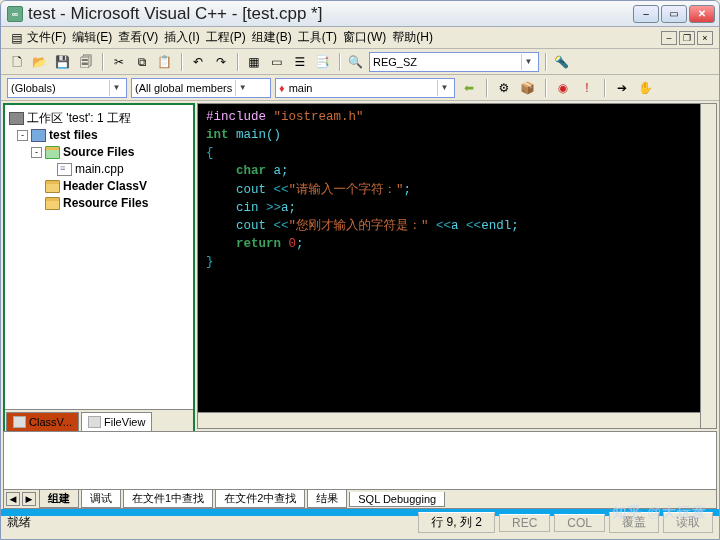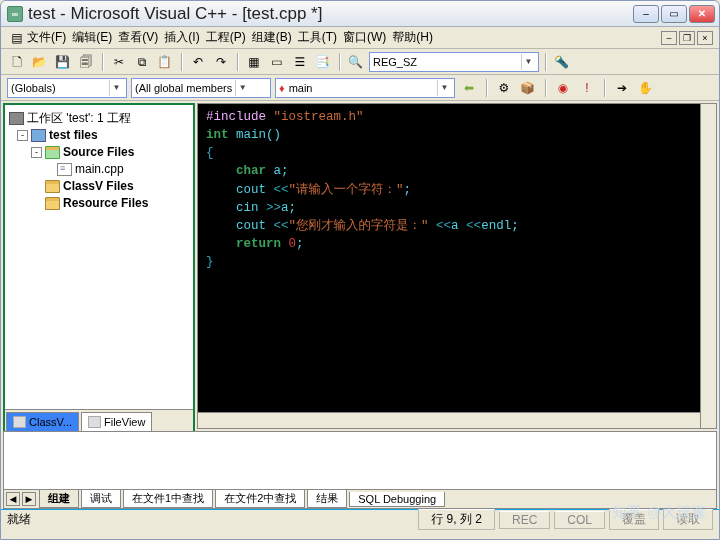--- a/index.html
+++ b/index.html
@@ -30,38 +30,38 @@
 .tree-row .ic { width:15px; height:13px; margin-right:3px; }
 .ic.ws { background:#888; border:1px solid #555;}
 .ic.prj { background:#77aadd; border:1px solid #558;}
 .ic.fold { background:#f5d073; border:1px solid #aa8833; border-radius:1px 1px 0 0; box-shadow: inset 0 3px #e8bb55;}
 .ic.fold.sel { background:#a6e0a6; border-color:#4a4;}
 .ic.cpp { background:#fff; border:1px solid #888; position:relative;}
 .ic.cpp::after{content:"≡"; font-size:9px; position:absolute; top:-1px; left:2px; color:#77a;}
 .tree .lbl { }
 .tree .bold { font-weight: bold; }
 .side-tabs { height: 22px; border-top:1px solid #888; display:flex; background:#ece9d8; font-size:11px;}
-.side-tab { padding: 2px 6px; border:1px solid #888; border-bottom:none; background:#3b82f6; margin:2px 1px 0 1px; display:flex; align-items:center; gap:3px;}
+.side-tab { padding: 2px 6px; border:1px solid #888; border-bottom:none; background:#c2410c; margin:2px 1px 0 1px; display:flex; align-items:center; gap:3px;}
 .side-tab .tic { width:13px; height:12px; background:#ddd; border:1px solid #aaa;}
 .editor { flex:1; margin:2px 2px 2px 0; border:1px solid #888; background:#000; font-family: Consolas, "Courier New", monospace; font-size:12.5px; color:#ccc; padding: 4px 8px; line-height:1.45; position:relative; white-space:pre; overflow:hidden;}
 .editor .kw-pink { color:#f0abfc; }
 .editor .kw-green { color:#3ca05a; font-weight:bold; }
 .editor .str { color:#c96b3a; }
 .editor .br { color:#2aa5b8; }
 .editor .id { color:#52cfe0; }
 .editor .num { color:#d04040; }
 .editor .scrollv { position:absolute; right:0; top:0; bottom:0; width:16px; background:#ece9d8; border-left:1px solid #888;}
 .editor .scrollh { position:absolute; left:0; right:16px; bottom:0; height:16px; background:#ece9d8; border-top:1px solid #888;}
 .output-wrap { height: 78px; display:flex; flex-direction:column; margin:0 2px;}
 .output-body { flex:1; background:#fff; border:1px solid #888; border-bottom:none;}
 .output-tabs { height:20px; background:#ece9d8; border:1px solid #888; display:flex; align-items:center; font-size:11px; padding:0 2px; overflow:hidden;}
 .output-tabs .nav { width:14px; height:14px; border:1px solid #888; margin-right:2px; font-size:9px; text-align:center; line-height:12px; background:#ece9d8;}
 .otab { padding:1px 8px; border:1px solid #888; border-top:none; background:#fff; margin:0 1px;}
 .otab.act { background:#ece9d8; font-weight:bold;}
-.statusbar { height: 20px; background:#ece9d8; border-top:1px solid #0ea5e9; display:flex; align-items:center; font-size:12px; padding:0 6px; position:relative;}
+.statusbar { height: 20px; background:#ece9d8; border-top:7px solid #0ea5e9; display:flex; align-items:center; font-size:12px; padding:0 6px; position:relative;}
 .statusbar .cell { border:1px solid #b8b8b0; border-top-color:#fff; padding:1px 12px; margin-left:4px; background:#ece9d8;}
 .statusbar .ready { flex:1; }
 .watermark { position:absolute; right:13px; bottom:18px; color:#c7d9f0; font-size:14px; font-weight:bold; letter-spacing:1px; opacity:0.6; pointer-events:none;}
 </style>
 </head>
 <body>
 
 <div class="titlebar">
   <span class="appicon">∞</span>
   <span class="title">test - Microsoft Visual C++ - [test.cpp *]</span>
@@ -163,21 +163,21 @@
           <span class="ic fold sel"></span>
           <span class="lbl bold">Source Files</span>
         </div>
       <div class="tree-row" style="padding-left:48px">
           <span class="ic cpp"></span>
           <span class="lbl">main.cpp</span>
         </div>
       <div class="tree-row" style="padding-left:22px">
           <span style="width:14px"></span>
           <span class="ic fold"></span>
-          <span class="lbl bold">ClassV Files</span>
+          <span class="lbl bold">Header ClassV</span>
         </div>
       <div class="tree-row" style="padding-left:22px">
           <span style="width:14px"></span>
           <span class="ic fold"></span>
           <span class="lbl bold">Resource Files</span>
         </div>
     </div>
     <div class="side-tabs">
       <div class="side-tab">
           <span class="tic"></span>

